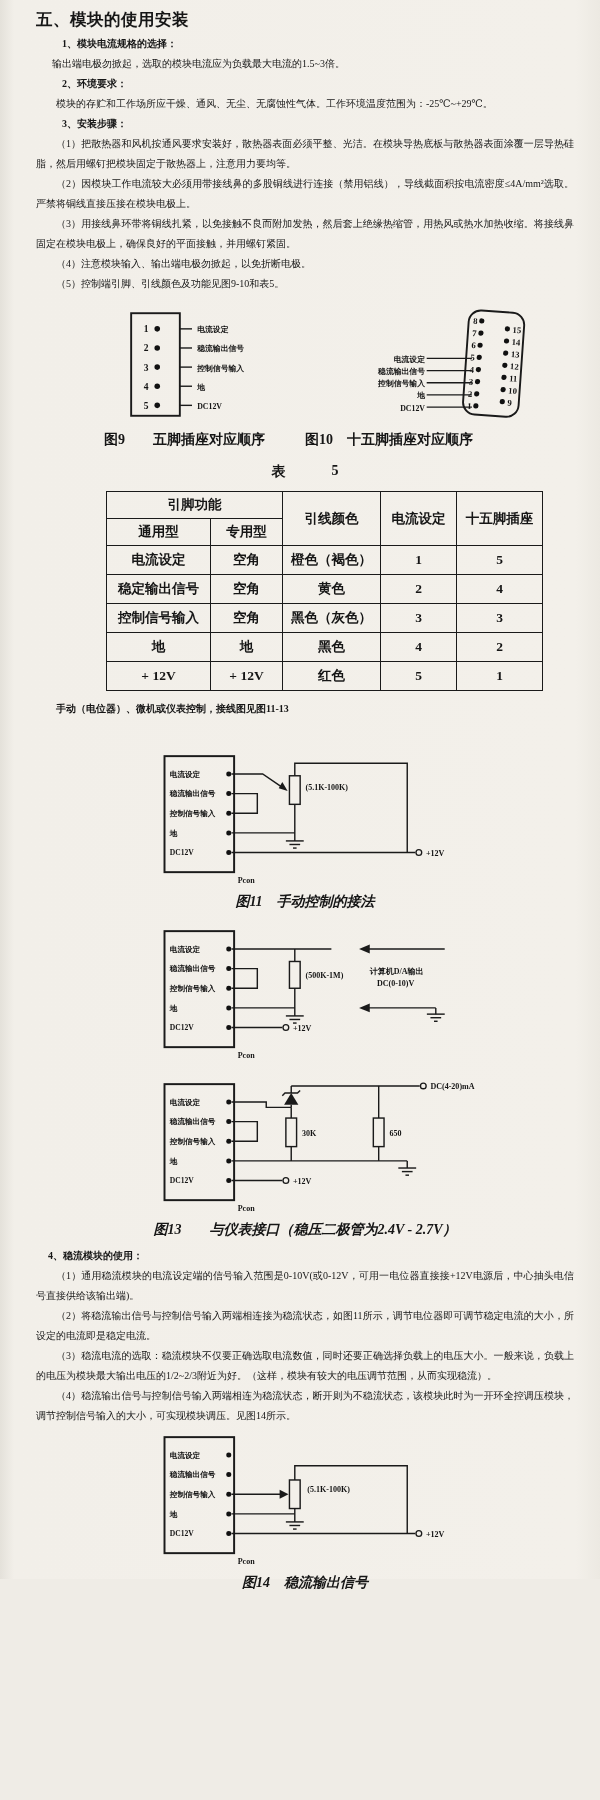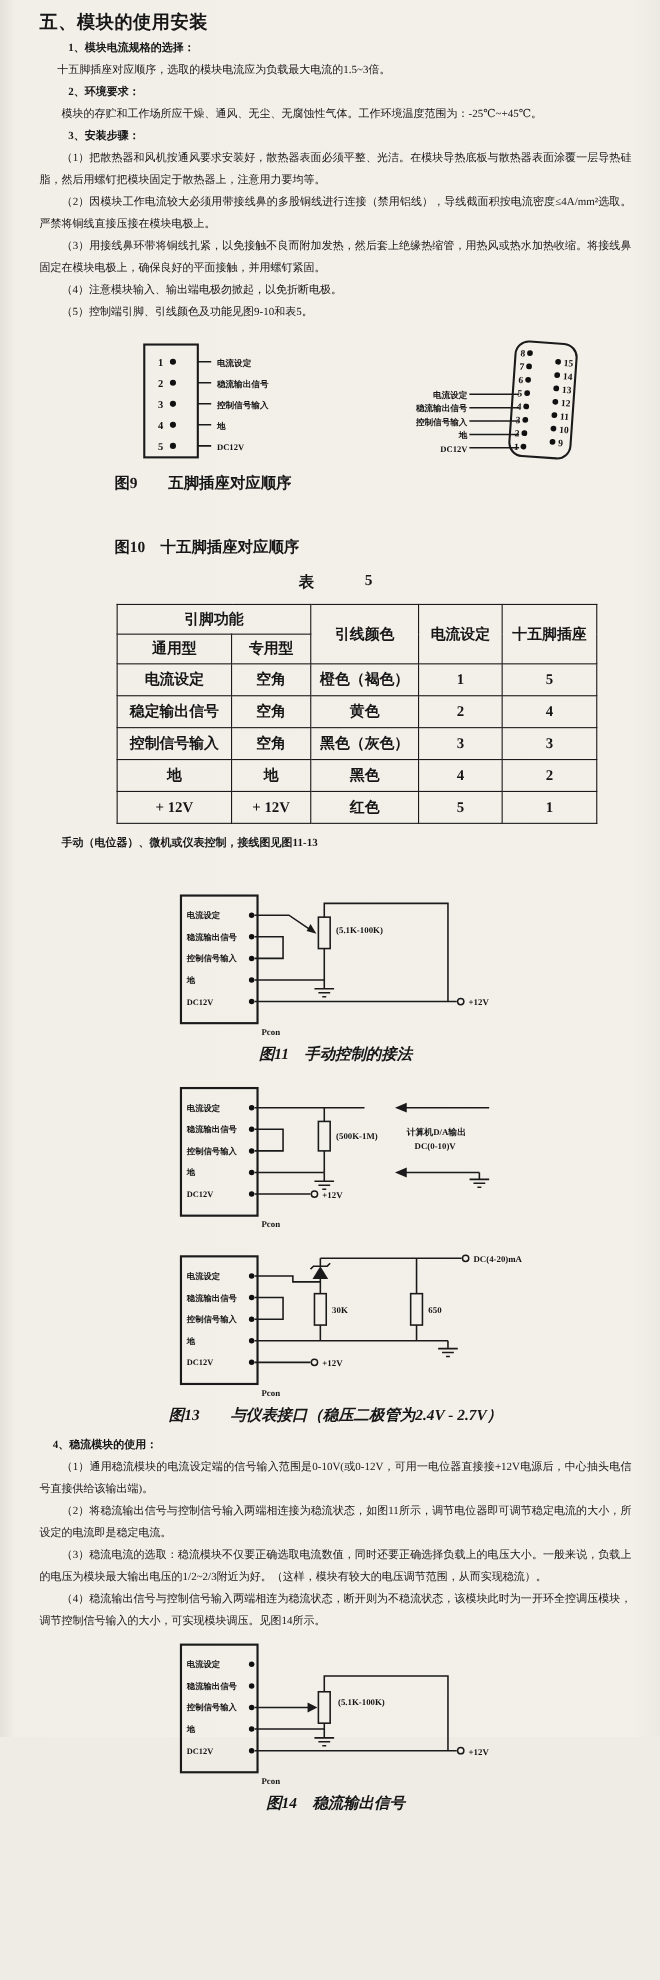--- a/index.html
+++ b/index.html
@@ -14,21 +14,21 @@
     padding:10px 26px 0 36px;
     background:linear-gradient(90deg,#e4e1da 0,#f2efe9 14px,#f3f0ea 96%,#ece9e2 100%);
   }
   .doc-title{font-size:16.5px;font-weight:bold;margin:0 0 4px 0;letter-spacing:.5px;}
   p{margin:0;font-size:10px;line-height:20px;text-align:justify;}
   .sub-title{font-weight:bold;margin-left:2.6em;}
   .sub-title4{font-weight:bold;margin-left:1.2em;}
   .ind{text-indent:2em;}
   .ind15{text-indent:1.6em;}
   .fig-pins{display:block;margin:14px auto 0 auto;}
-  .fig-caption-row{display:flex;font-size:14px;font-weight:bold;margin:10px 0 0 68px;gap:40px;flex-direction:column;}
+  .fig-caption-row{display:flex;font-size:14px;font-weight:bold;margin:10px 0 0 68px;gap:40px;}
   .tbl-label{display:flex;justify-content:center;gap:46px;font-size:14px;font-weight:bold;margin:14px 0 10px 0;}
   table{border-collapse:collapse;margin:0 auto 0 70px;table-layout:fixed;}
   th,td{border:1.6px solid #1a1a1a;font-weight:bold;font-size:13.5px;text-align:center;padding:0 2px;height:28px;}
   thead th{height:26px;}
   .manual-note{margin-top:8px;margin-left:2em;font-weight:bold;}
   .circuit{display:block;margin:0 auto 0 112px;}
   .circ-caption{font-size:14px;font-weight:bold;text-align:center;margin:2px 0 0 0;font-style:italic;}
   svg text{font-family:"Liberation Serif","DejaVu Serif",serif;fill:#141414;}
   svg .wire{stroke:#1a1a1a;stroke-width:1.6;fill:none;}
   svg .box{stroke:#1a1a1a;stroke-width:2.2;fill:none;}
@@ -40,24 +40,24 @@
   svg .num{font-weight:bold;}
 </style>
 </head>
 <body>
 
 <div class="page">
 
   <p class="doc-title">五、模块的使用安装</p>
 
   <p class="sub-title">1、模块电流规格的选择：</p>
-  <p class="ind15">十五脚插座对应顺序，选取的模块电流应为负载最大电流的1.5~3倍。</p>
+  <p class="ind15">输出端电极勿掀起，选取的模块电流应为负载最大电流的1.5~3倍。</p>
 
   <p class="sub-title">2、环境要求：</p>
-  <p class="ind">模块的存贮和工作场所应干燥、通风、无尘、无腐蚀性气体。工作环境温度范围为：-25℃~+45℃。</p>
+  <p class="ind">模块的存贮和工作场所应干燥、通风、无尘、无腐蚀性气体。工作环境温度范围为：-25℃~+29℃。</p>
 
   <p class="sub-title">3、安装步骤：</p>
   <p class="ind">（1）把散热器和风机按通风要求安装好，散热器表面必须平整、光洁。在模块导热底板与散热器表面涂覆一层导热硅脂，然后用螺钉把模块固定于散热器上，注意用力要均等。</p>
   <p class="ind">（2）因模块工作电流较大必须用带接线鼻的多股铜线进行连接（禁用铝线），导线截面积按电流密度≤4A/mm²选取。严禁将铜线直接压接在模块电极上。</p>
   <p class="ind">（3）用接线鼻环带将铜线扎紧，以免接触不良而附加发热，然后套上绝缘热缩管，用热风或热水加热收缩。将接线鼻固定在模块电极上，确保良好的平面接触，并用螺钉紧固。</p>
   <p class="ind">（4）注意模块输入、输出端电极勿掀起，以免折断电极。</p>
   <p class="ind">（5）控制端引脚、引线颜色及功能见图9-10和表5。</p>
 
   <svg class="fig-pins" width="470" height="113" viewBox="0 0 540 130">
 

